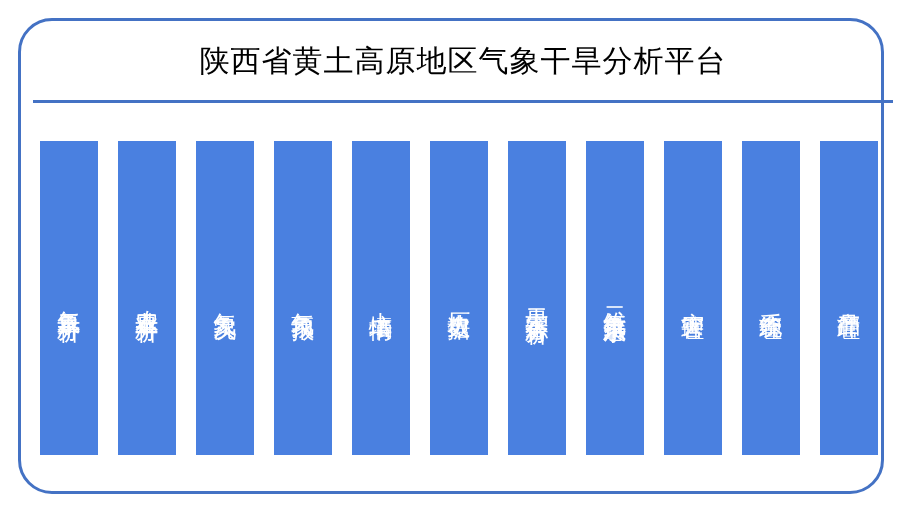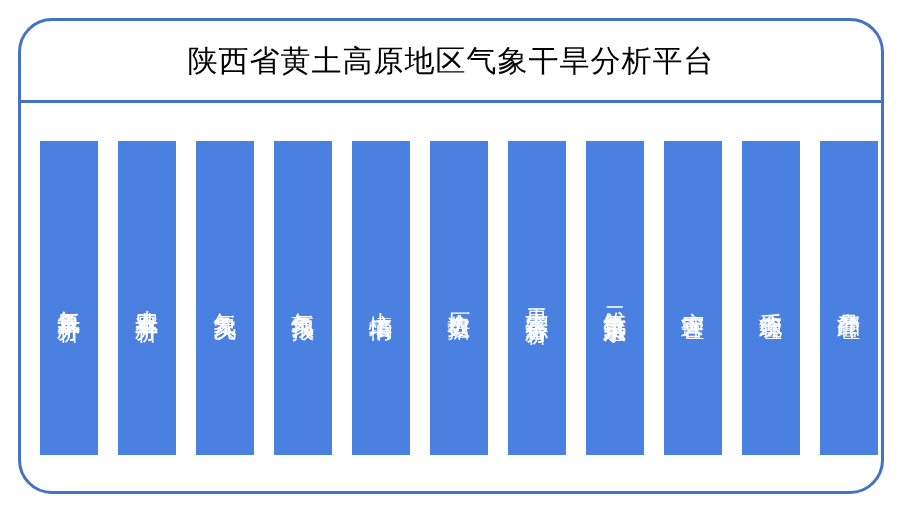--- a/index.html
+++ b/index.html
@@ -22,21 +22,21 @@
     width: 866px;
     height: 476px;
     box-sizing: border-box;
     border: 3px solid #4472c4;
     border-radius: 34px;
     background: #ffffff;
   }
 
   #title-bar {
     position: absolute;
-    left: 0;
+    left: 12px;
     top: 0;
     width: 100%;
     height: 82px;
     box-sizing: border-box;
     border-bottom: 3px solid #4472c4;
     display: flex;
     align-items: center;
     justify-content: center;
   }
 

